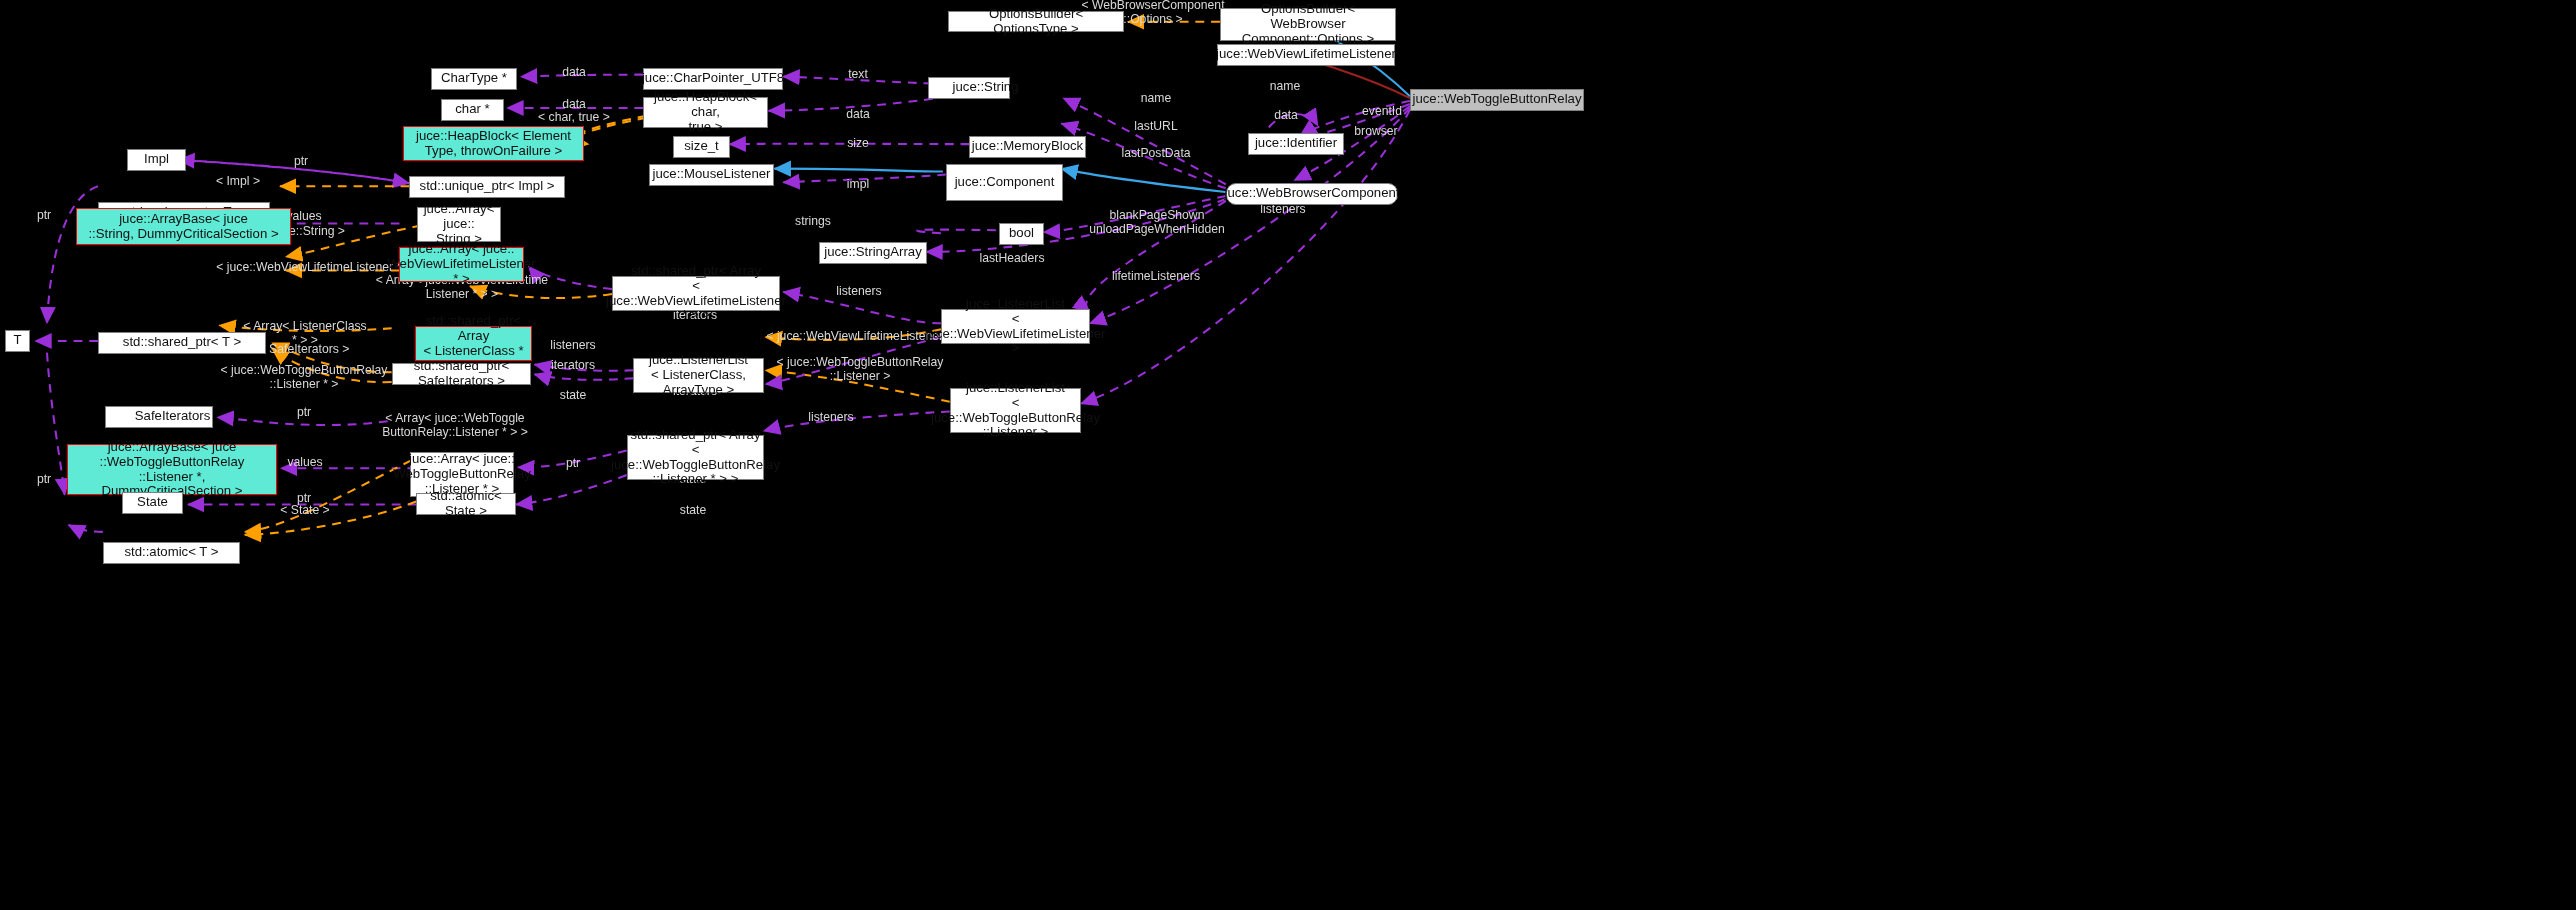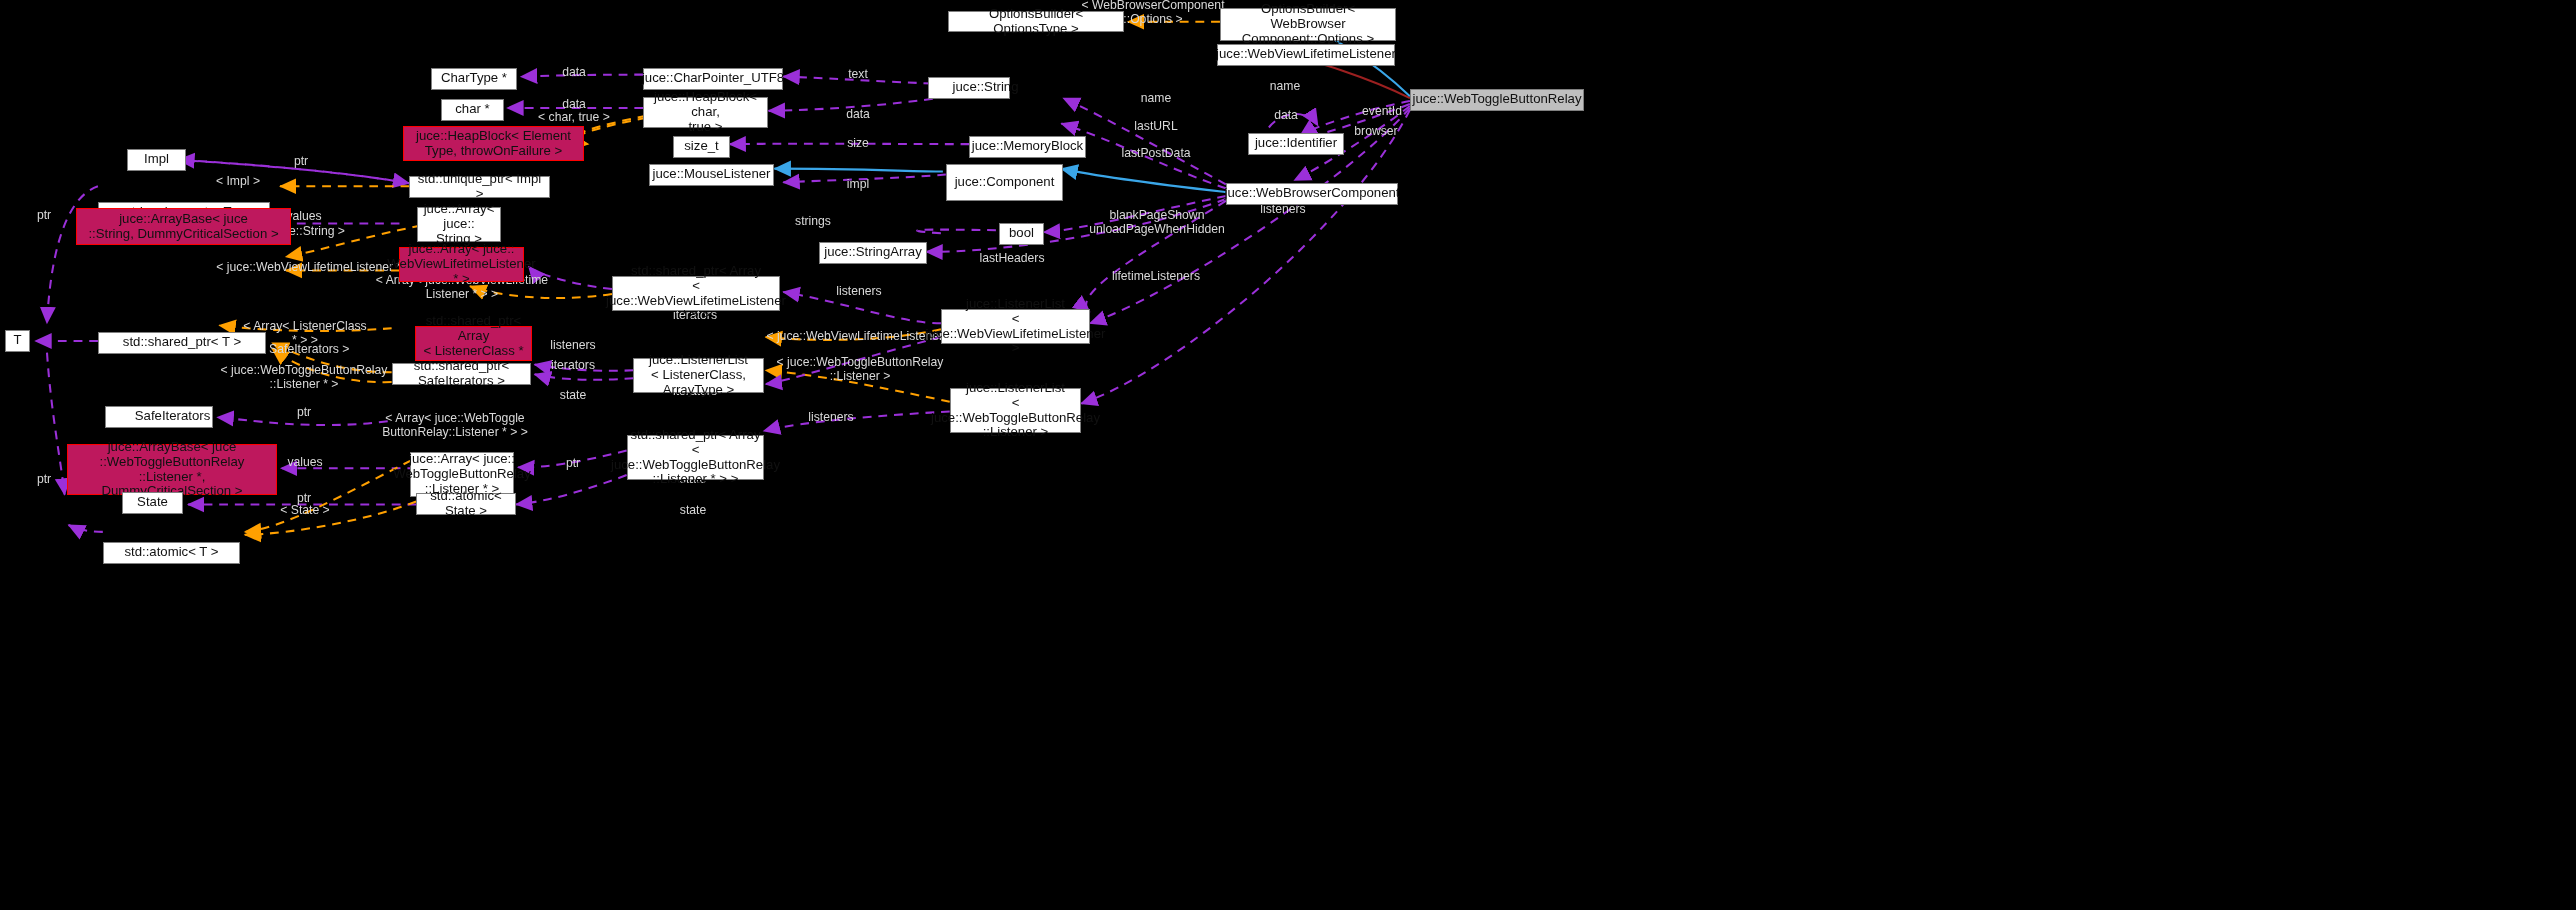--- a/index.html
+++ b/index.html
@@ -3,21 +3,21 @@
 <meta charset="utf-8">
 <style>
   html,body{margin:0;padding:0;background:#000;}
   #root{position:relative;width:2576px;height:911px;background:#000;overflow:hidden;
         font-family:"Liberation Sans","DejaVu Sans",sans-serif;}
   svg.edges{position:absolute;left:0;top:0;width:2576px;height:911px;}
   .node{position:absolute;box-sizing:border-box;display:flex;align-items:center;
         justify-content:center;text-align:center;line-height:1.12;
         font-size:13.2px;color:#111;background:#fff;border:1px solid #808080;
         padding:2px 4.9px;white-space:pre-line;z-index:5;}
-  .node.hl{background:#be185d;border:1.6px solid #ff0000;}
+  .node.hl{background:#5eead4;border:1.6px solid #ff0000;}
   .node.me{background:#bfbfbf;border:1px solid #808080;}
   .elabel{position:absolute;color:#d9d9d9;font-size:12.2px;text-align:center;
           white-space:pre-line;line-height:1.15;z-index:4;transform:translate(-50%,-50%);}
 </style>
 </head>
 <body>
 
 <div id="root">
   <svg class="edges" viewBox="0 0 2631 930">
     <defs>
@@ -105,21 +105,21 @@
     <div class="node" style="left: 105px; top: 406px; width: 108px; height: 21.5px; padding-left: 32px;">SafeIterators</div>
     <div class="node hl" style="left: 67px; top: 444px; width: 210px; height: 51px;">juce::ArrayBase&lt; juce
 ::WebToggleButtonRelay
 ::Listener *, DummyCriticalSection &gt;</div>
     <div class="node" style="left: 122px; top: 492px; width: 61px; height: 21.5px;">State</div>
     <div class="node" style="left: 103px; top: 521px; width: 137px; height: 21.5px; margin-top: 21px;">std::atomic&lt; T &gt;</div>
     <div class="node" style="left: 431px; top: 68px; width: 86px; height: 21.5px;">CharType *</div>
     <div class="node" style="left: 441px; top: 99px; width: 63px; height: 21.5px;">char *</div>
     <div class="node hl" style="left: 403px; top: 126px; width: 181px; height: 35px;">juce::HeapBlock&lt; Element
 Type, throwOnFailure &gt;</div>
-    <div class="node" style="left: 409px; top: 176px; width: 141px; height: 21.5px;">std::unique_ptr&lt; Impl &gt;</div>
+    <div class="node" style="left: 409px; top: 176px; width: 156px; height: 21.5px;">std::unique_ptr&lt; Impl &gt;</div>
     <div class="node" style="left: 417px; top: 207px; width: 84px; height: 35px;">juce::Array&lt; juce::
 String &gt;</div>
     <div class="node hl" style="left: 399px; top: 247px; width: 125px; height: 35px;">juce::Array&lt; juce::
 WebViewLifetimeListener * &gt;</div>
     <div class="node hl" style="left: 415px; top: 326px; width: 117px; height: 35px;">std::shared_ptr&lt; Array
 &lt; ListenerClass * &gt; &gt;</div>
     <div class="node" style="left: 392px; top: 363px; width: 139px; height: 21.5px;">std::shared_ptr&lt; SafeIterators &gt;</div>
     <div class="node" style="left: 410px; top: 452px; width: 104px; height: 45px;">juce::Array&lt; juce::
 WebToggleButtonRelay
 ::Listener * &gt;</div>
@@ -144,21 +144,21 @@
     <div class="node" style="left: 941px; top: 309px; width: 149px; height: 35px;">juce::ListenerList
 &lt; juce::WebViewLifetimeListener &gt;</div>
     <div class="node" style="left: 950px; top: 388px; width: 131px; height: 45px;">juce::ListenerList
 &lt; juce::WebToggleButtonRelay
 ::Listener &gt;</div>
     <div class="node" style="left: 948px; top: 10.8px; width: 176px; height: 21.5px;">OptionsBuilder&lt; OptionsType &gt;</div>
     <div class="node" style="left: 1220px; top: 7.8px; width: 176px; height: 33px;">OptionsBuilder&lt; WebBrowser
 Component::Options &gt;</div>
     <div class="node" style="left: 1217px; top: 44px; width: 178px; height: 21.5px;">juce::WebViewLifetimeListener</div>
     <div class="node" style="left: 1248px; top: 133px; width: 96px; height: 21.5px;">juce::Identifier</div>
-    <div class="node" style="left: 1226px; top: 183px; width: 172px; height: 21.5px;">juce::WebBrowserComponent</div>
+    <div class="node" style="left: 1226px; top: 183px; width: 172px; height: 21.5px; border-radius: 10px;">juce::WebBrowserComponent</div>
     <div class="node me" style="left: 1410px; top: 89px; width: 174px; height: 21.5px;">juce::WebToggleButtonRelay</div>
     <div class="elabel" style="left: 301px; top: 161px;">ptr</div>
     <div class="elabel" style="left: 238px; top: 181px;">&lt; Impl &gt;</div>
     <div class="elabel" style="left: 304px; top: 216px;">values</div>
     <div class="elabel" style="left: 304px; top: 231px;">&lt; juce::String &gt;</div>
     <div class="elabel" style="left: 314px; top: 267px;">&lt; juce::WebViewLifetimeListener * &gt;</div>
     <div class="elabel" style="left: 462px; top: 287px;">&lt; Array&lt; juce::WebViewLifetime
 Listener * &gt; &gt;</div>
     <div class="elabel" style="left: 44px; top: 215px;">ptr</div>
     <div class="elabel" style="left: 150px; top: 341px;">ptr</div>

